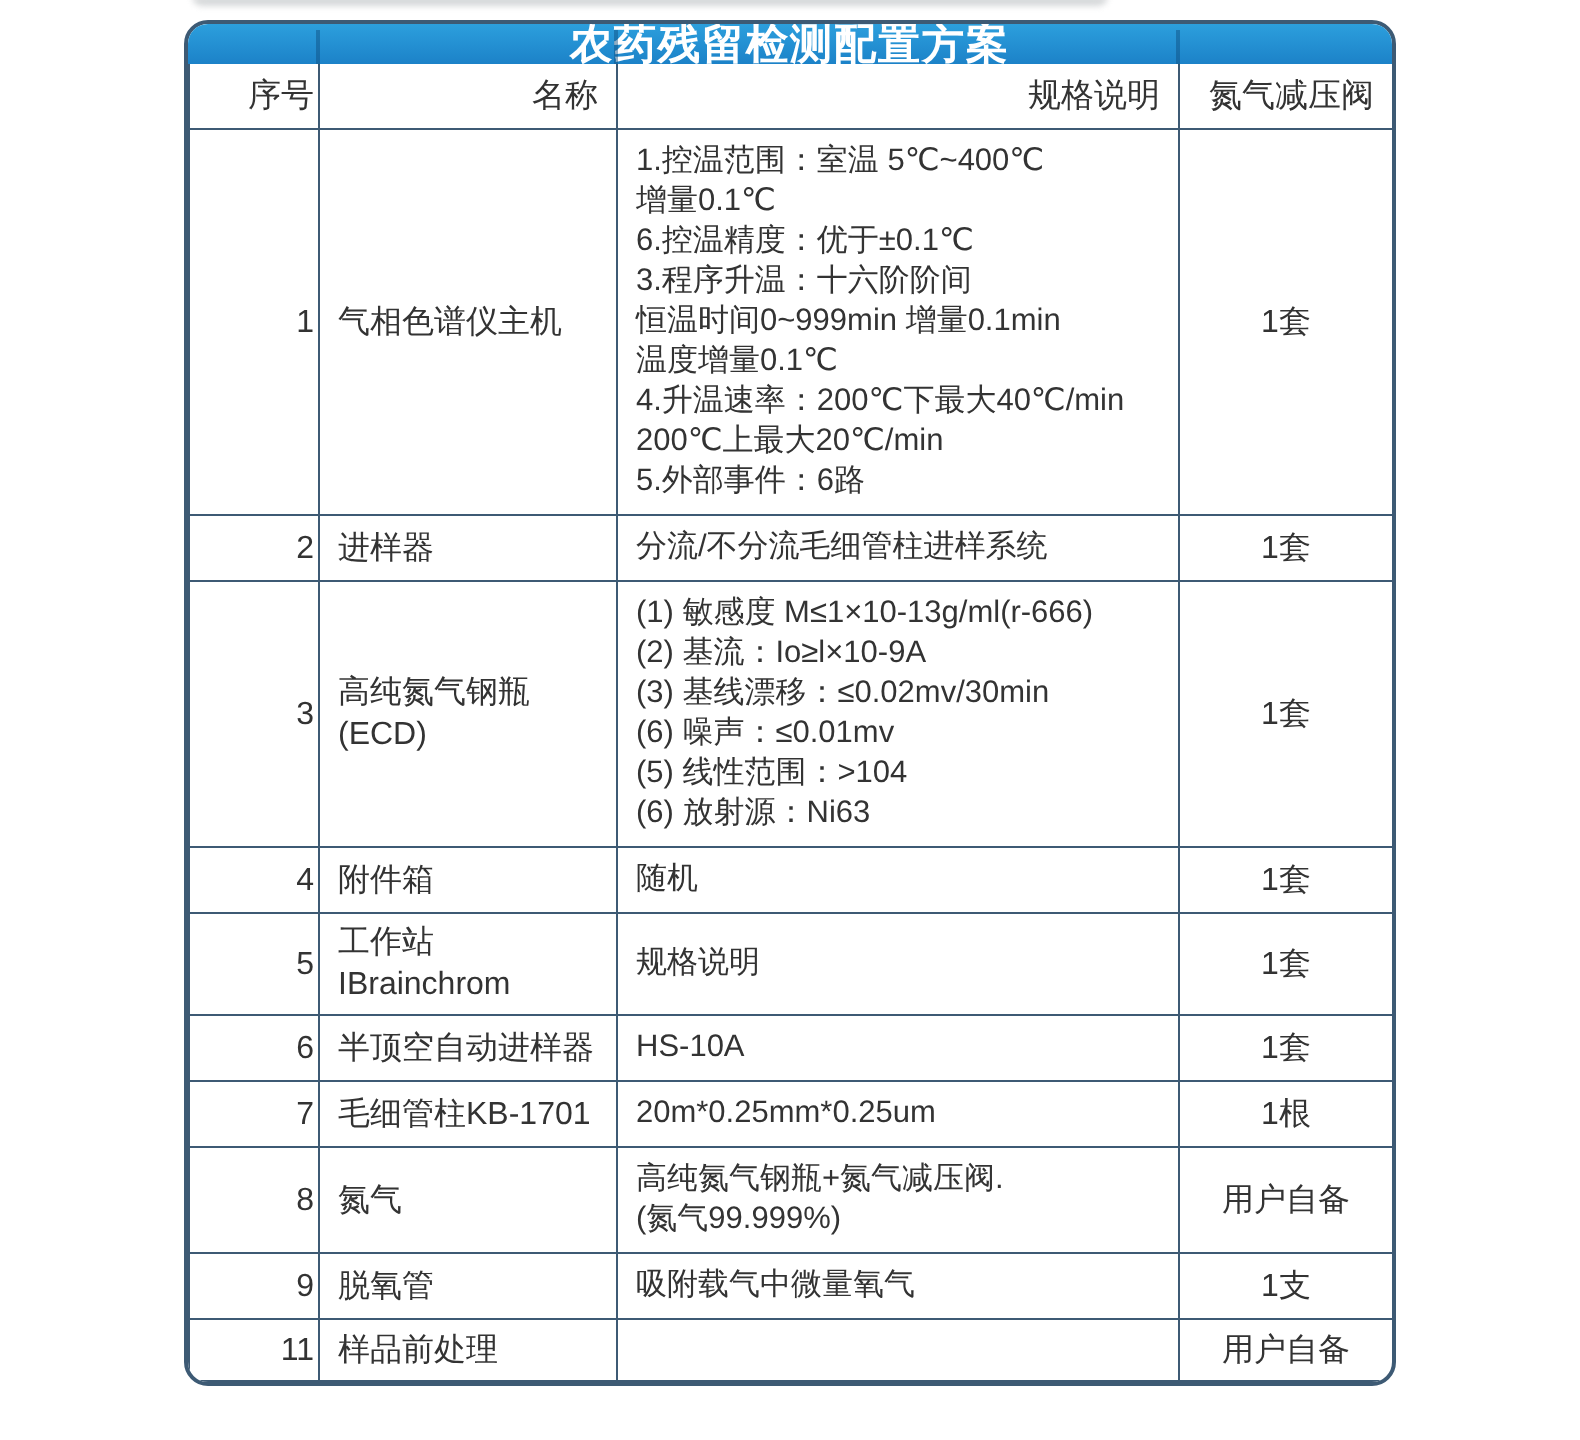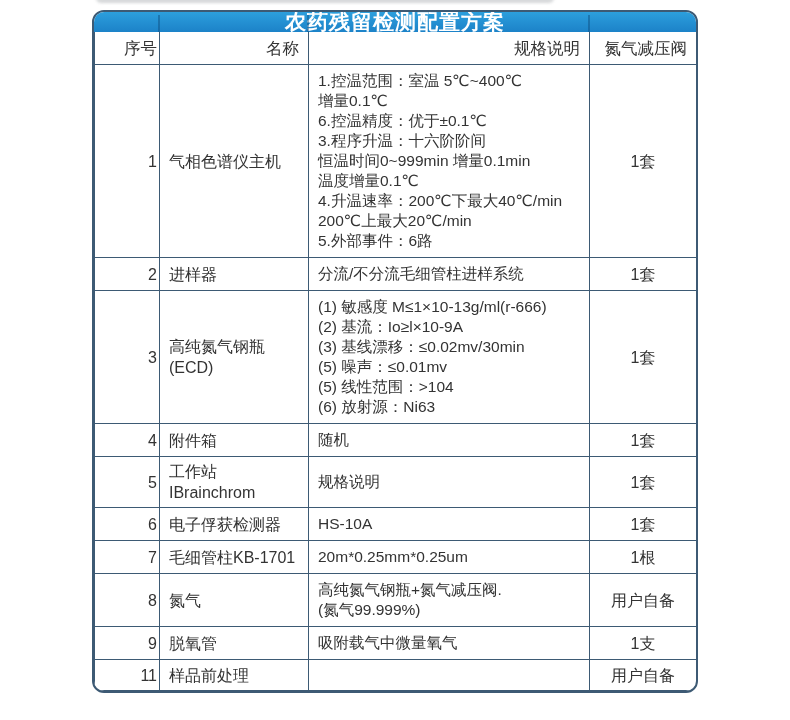--- a/index.html
+++ b/index.html
@@ -152,21 +152,21 @@
           <tr>
     <td class="c-no">3</td>
     <td class="c-name">
               <div>高纯氮气钢瓶</div>
               <div>(ECD)</div>
             </td>
     <td class="c-spec">
               <div>(1) 敏感度 M≤1×10-13g/ml(r-666)</div>
               <div>(2) 基流：Io≥l×10-9A</div>
               <div>(3) 基线漂移：≤0.02mv/30min</div>
-              <div>(5) 噪声：≤0.01mv</div>
+              <div>(6) 噪声：≤0.01mv</div>
               <div>(5) 线性范围：&gt;104</div>
               <div>(6) 放射源：Ni63</div>
             </td>
     <td class="c-qty">1套</td>
   </tr>
           <tr>
     <td class="c-no">4</td>
     <td class="c-name">
               <div>附件箱</div>
             </td>
@@ -181,21 +181,21 @@
               <div>工作站IBrainchrom</div>
             </td>
     <td class="c-spec">
               <div>规格说明</div>
             </td>
     <td class="c-qty">1套</td>
   </tr>
           <tr>
     <td class="c-no">6</td>
     <td class="c-name">
-              <div>电子俘获检测器</div>
+              <div>半顶空自动进样器</div>
             </td>
     <td class="c-spec">
               <div>HS-10A</div>
             </td>
     <td class="c-qty">1套</td>
   </tr>
           <tr>
     <td class="c-no">7</td>
     <td class="c-name">
               <div>毛细管柱KB-1701</div>

